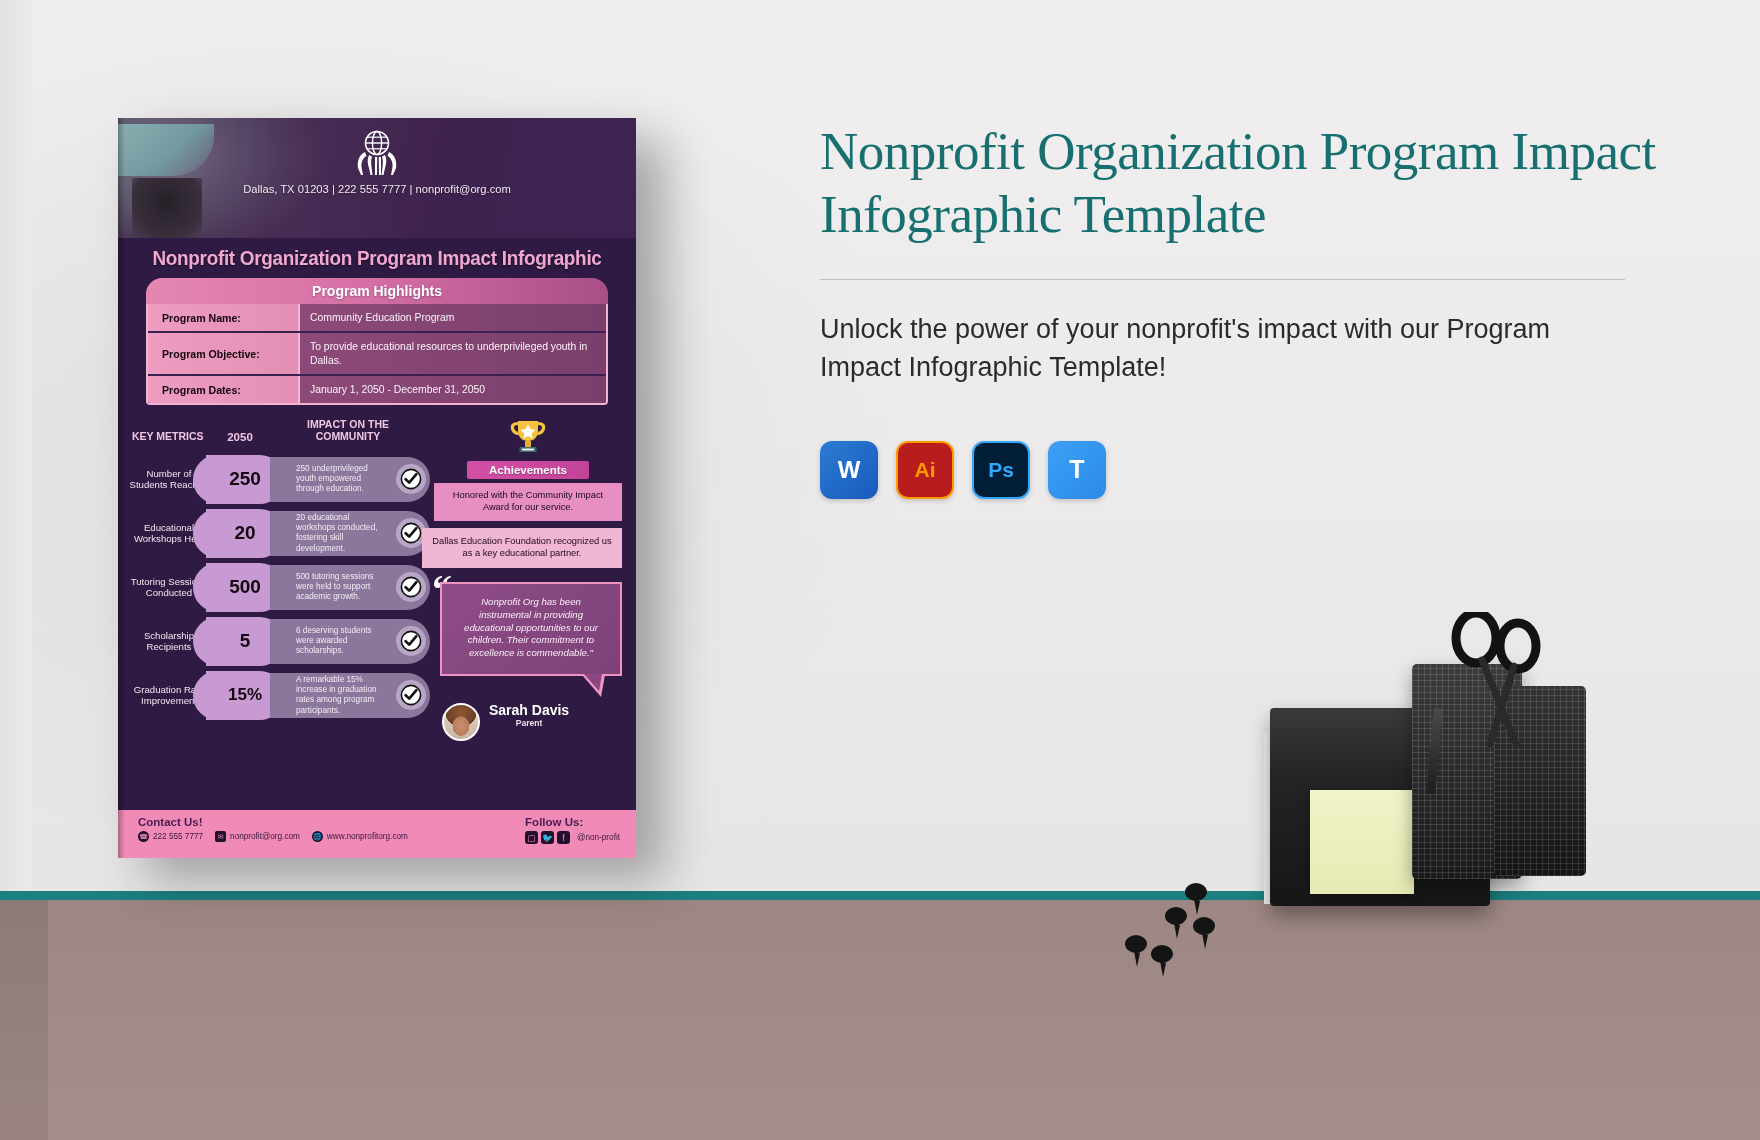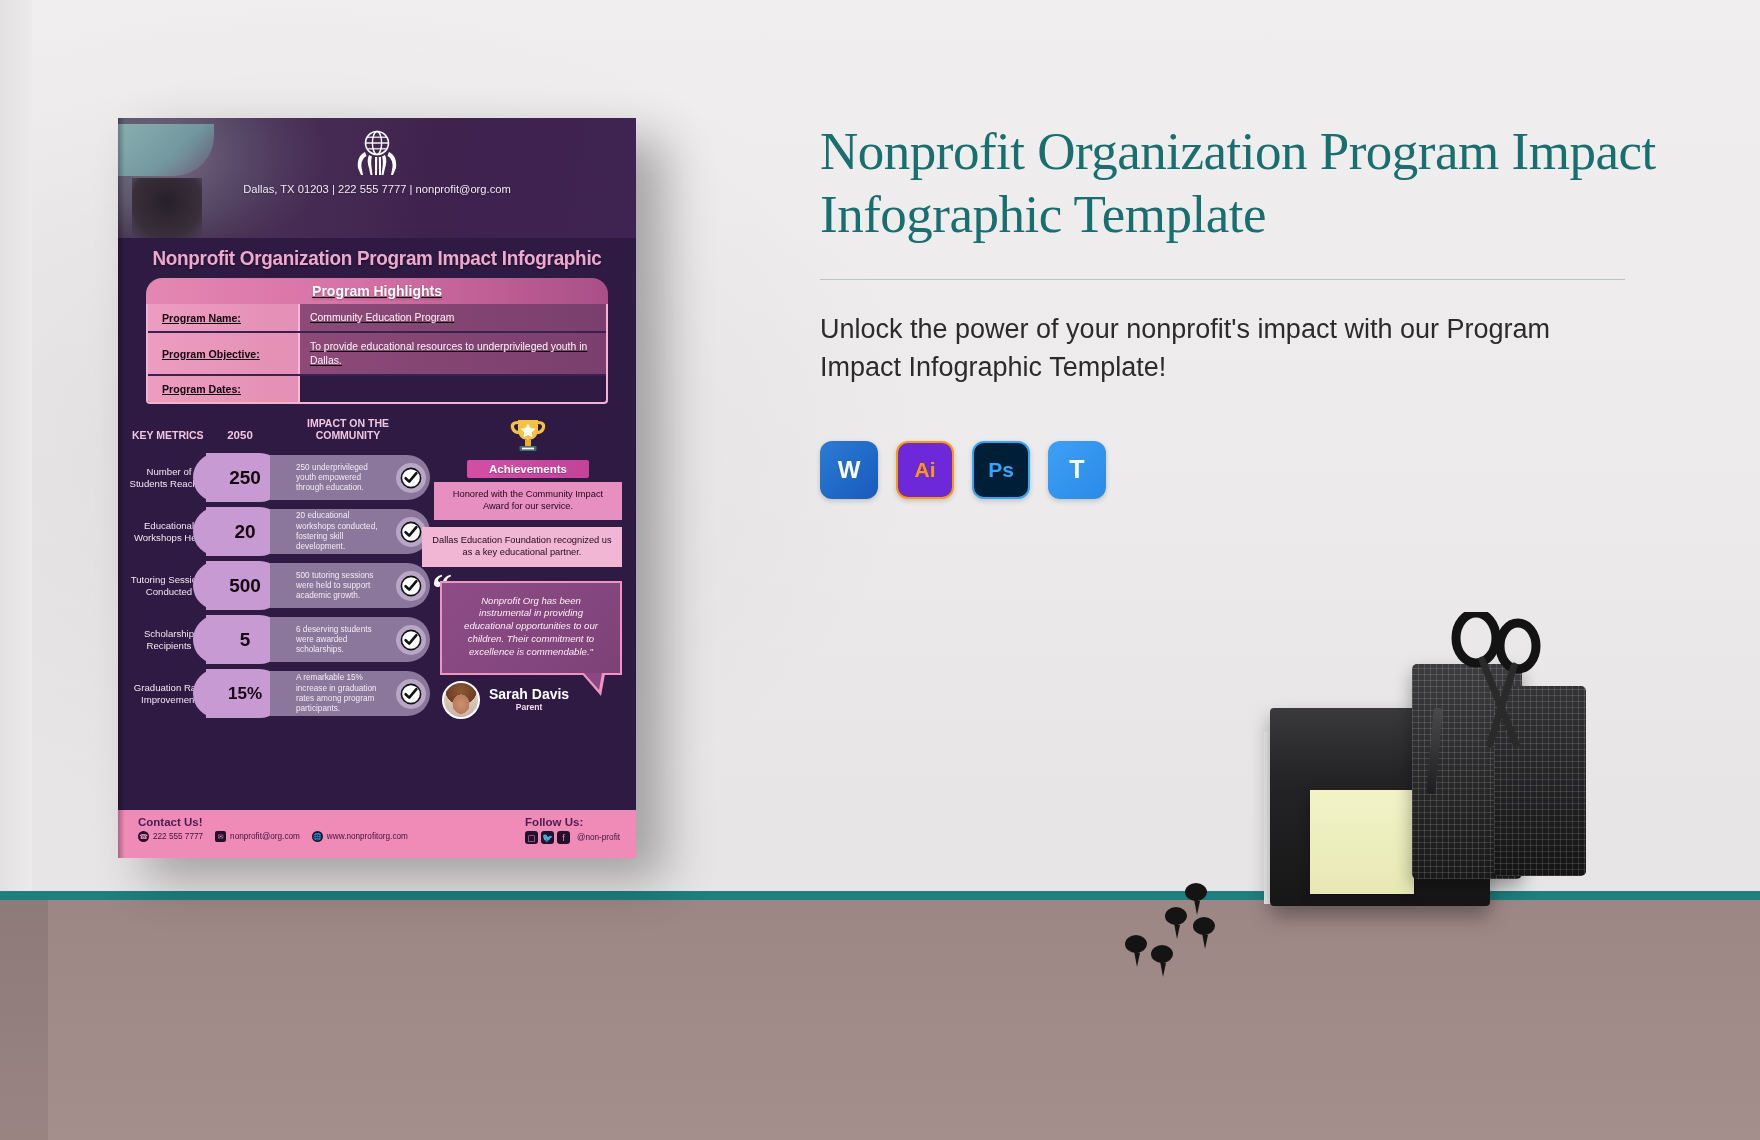--- a/index.html
+++ b/index.html
@@ -85,21 +85,21 @@
   .title-band { padding: 9px 14px 6px; text-align: center; }
   .flyer-title {
     color: #f0a8d0; font-weight: bold; font-size: 19.5px; letter-spacing: -.3px;
     white-space: nowrap;
     font-family: "Liberation Sans Narrow","Liberation Sans", sans-serif;
     transform: scaleX(0.97); transform-origin: center;
     text-shadow: 0 1px 2px rgba(0,0,0,.45);
   }
 
   
-  .ph-block { padding: 2px 28px 0 28px; text-decoration: underline; }
+  .ph-block { padding: 2px 28px 0 28px; }
   .ph-head {
     background: linear-gradient(90deg,#e487b2 0%, #d771a6 45%, #a94f87 100%);
     border-radius: 16px 16px 0 0;
     color: #ffffff; font-weight: bold; font-size: 14px; text-align: center;
     padding: 5px 0 5px 0;
     text-shadow: 0 1px 2px rgba(0,0,0,.3);
   }
   .ph-row { display: flex; border-bottom: 2px solid #3a2150; }
   .ph-row:last-child { border-bottom: none; }
   .ph-k {
@@ -194,21 +194,21 @@
     border-left: 15px solid transparent; border-right: 3px solid transparent;
     border-top: 17px solid #8a4882;
   }
   .quote-box::before {
     content: ""; position: absolute; right: 15px; bottom: -23px;
     width: 0; height: 0;
     border-left: 19px solid transparent; border-right: 4px solid transparent;
     border-top: 22px solid #ef93c2;
     z-index: -1;
   }
-  .author { display: flex; align-items: center; margin-top: 6px; padding-left: 8px; }
+  .author { display: flex; margin-top: 27px; padding-left: 8px; }
   .avatar {
     width: 38px; height: 38px; border-radius: 50%;
     background:
       radial-gradient(ellipse 14px 16px at 50% 62%, #c98f6e 0%, #b87c5c 60%, rgba(0,0,0,0) 61%),
       radial-gradient(ellipse 22px 20px at 50% 22%, #8d5633 0%, #6d3f24 70%, rgba(0,0,0,0) 72%),
       linear-gradient(180deg,#e8d9cc,#c9b3a4);
     border: 2px solid #ffffff; flex: 0 0 38px;
   }
   .author-txt { margin-left: 9px; }
   .author-name { color: #ffffff; font-weight: bold; font-size: 14px; line-height: 1.05; }
@@ -250,21 +250,21 @@
   .r-sub { color: #2b2b2b; font-size: 27px; line-height: 1.42; max-width: 760px; }
 
   .r-apps { display: flex; gap: 18px; margin-top: 54px; }
   .app {
     width: 58px; height: 58px; border-radius: 12px;
     display: flex; align-items: center; justify-content: center;
     color: #fff; font-weight: bold; font-size: 22px;
     box-shadow: 0 2px 5px rgba(0,0,0,.18);
   }
   .app.word { background: linear-gradient(135deg,#2b7cd3,#185abd); font-size: 24px; }
-  .app.ai { background: #6d28d9; color: #ff9a00; border: 2px solid #ff9a00; font-size: 21px; }
+  .app.ai { background: #b91c1c; color: #ff9a00; border: 2px solid #ff9a00; font-size: 21px; }
   .app.ps { background: #001e36; color: #31a8ff; border: 2px solid #31a8ff; font-size: 21px; }
   .app.tp { background: linear-gradient(135deg,#3da0f5,#2b8ae8); font-size: 25px; }
 
   
   .organizer {
     position: absolute; left: 1262px; top: 612px; width: 330px; height: 300px; z-index: 6;
   }
   .org-body {
     position: absolute; left: 8px; top: 96px; width: 220px; height: 198px;
     background: linear-gradient(180deg,#3a3a3c 0%, #242426 35%, #161617 100%);
@@ -358,20 +358,21 @@
       <div class="ph-row">
         <div class="ph-k">Program Name:</div>
         <div class="ph-v">Community Education Program</div>
       </div>
       <div class="ph-row">
         <div class="ph-k">Program Objective:</div>
         <div class="ph-v">To provide educational resources to underprivileged youth in Dallas.</div>
       </div>
       <div class="ph-row">
         <div class="ph-k">Program Dates:</div>
+        <div class="ph-v">January 1, 2050 - December 31, 2050</div>
       </div>
     </div>
   </div>
 
   <div class="mid">
 
     <div class="mcol">
       <div class="m-headrow">
         <div class="m-h1">KEY METRICS</div>
         <div class="m-h2">2050</div>

